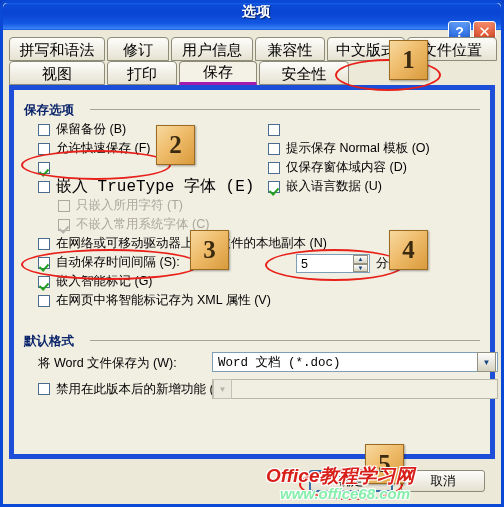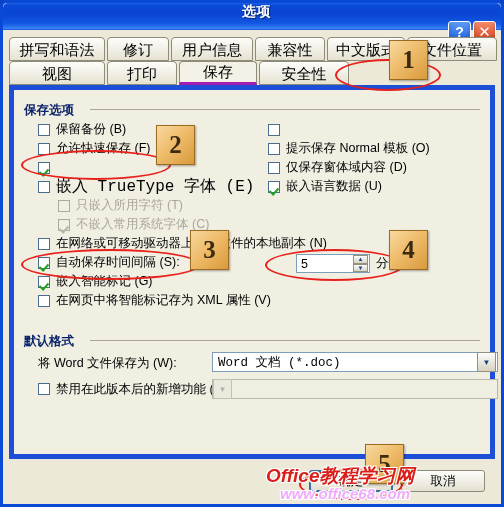--- a/index.html
+++ b/index.html
@@ -158,21 +158,21 @@
     position:absolute;left:266px;top:466px;width:238px;height:40px;z-index:60;
     font-family:Liberation Sans, sans-serif;
     line-height:1;
   }
   #wm1{
     font-size:19px;font-weight:bold;font-style:italic;color:#d81f1a;
     text-shadow:1px 1px 0 #fff,-1px -1px 0 #fff,1px -1px 0 #fff,-1px 1px 0 #fff;
     white-space:nowrap;
   }
   #wm2{
-    font-size:15px;font-weight:bold;font-style:italic;color:#f0abfc;
+    font-size:15px;font-weight:bold;font-style:italic;color:#86efac;
     text-shadow:1px 1px 0 #fff,-1px -1px 0 #fff,1px -1px 0 #fff,-1px 1px 0 #fff;
     margin-top:1px;margin-left:14px;white-space:nowrap;
   }
 </style>
 </head>
 <body>
 
 <div id="window">
 
   <div id="titlebar">

